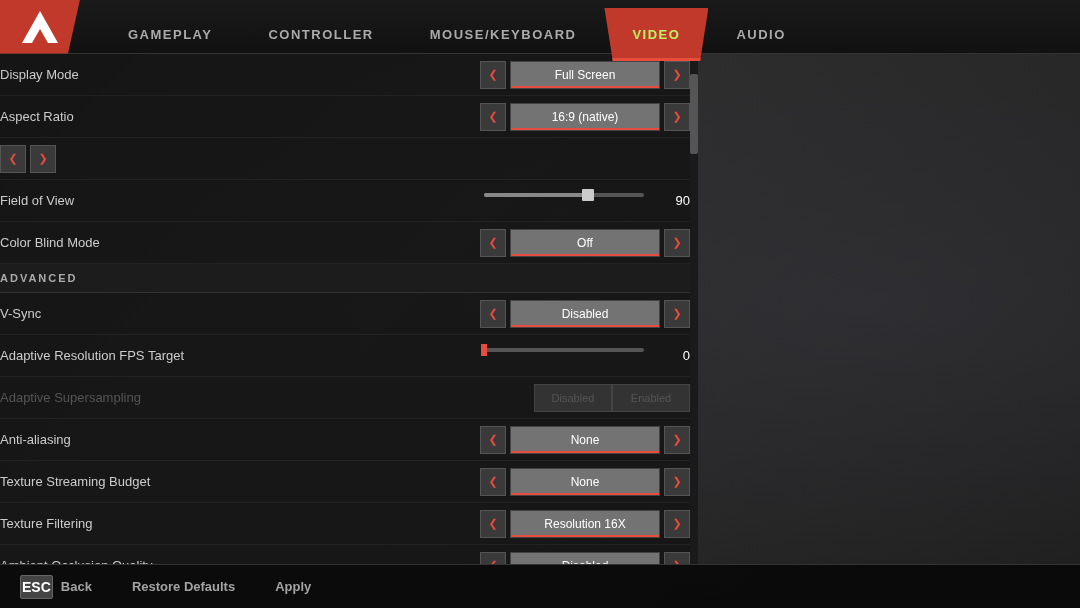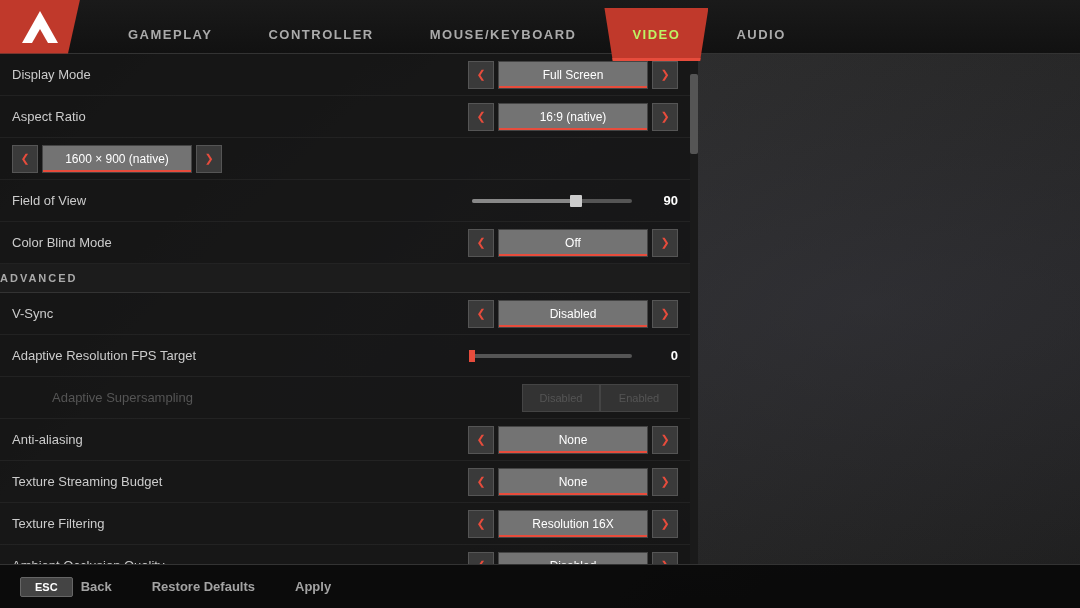--- a/index.html
+++ b/index.html
@@ -119,31 +119,31 @@
       padding: 0;
     }
     .settings-panel::-webkit-scrollbar { width: 8px; }
     .settings-panel::-webkit-scrollbar-track { background: #1a1a1a; }
     .settings-panel::-webkit-scrollbar-thumb { background: #555; border-radius: 2px; }
 
     .setting-row {
       display: flex;
       align-items: center;
       height: 42px;
-      padding: 0 12px;
+      padding: 0 0;
       border-bottom: 1px solid rgba(255,255,255,0.05);
     }
 
     .setting-label {
       flex: 1;
       color: #ccc;
       font-size: 13px;
       font-weight: 500;
     }
-    .setting-label.disabled-label { color: #555; margin-left: 40px; }
+    .setting-label.disabled-label { color: #555; }
 
     .setting-control {
       display: flex;
       align-items: center;
       gap: 4px;
     }
 
     
     .arrow-btn {
       width: 26px;
@@ -177,23 +177,21 @@
       bottom: 0;
       left: 0;
       right: 0;
       height: 2px;
       background: #e74c3c;
     }
 
     
     .slider-container {
       display: flex;
-      align-items: center;
       gap: 16px;
-      font-weight: bold;
     }
     .slider-track {
       width: 160px;
       height: 4px;
       background: #555;
       position: relative;
       border-radius: 2px;
     }
     .slider-fill {
       height: 100%;
@@ -301,23 +299,23 @@
     }
     .bottom-action {
       display: flex;
       align-items: center;
       gap: 8px;
       cursor: pointer;
     }
     .key-badge {
       background: #444;
       color: #fff;
-      font-size: 11px;
+      font-size: 14px;
       font-weight: bold;
-      padding: 3px 14px;
+      padding: 3px 1px;
       border: 1px solid #666;
       border-radius: 2px;
     }
     .action-label {
       color: #a3a3a3;
       font-size: 13px;
       font-weight: bold;
     }
   </style>
 </head>
@@ -369,23 +367,20 @@
         <div class="value-display">
           <span>16:9 (native)</span>
         </div>
         <div class="arrow-btn">❯</div>
       </div>
     </div>
 
     <div class="setting-row">
       <div class="setting-control">
         <div class="arrow-btn">❮</div>
-        <div class="value-display">
-          <span>1600 × 900 (native)</span>
-        </div>
         <div class="arrow-btn">❯</div>
       </div>
     </div>
 
     <div class="setting-row">
       <span class="setting-label">Field of View</span>
       <div class="slider-container">
         <div class="slider-track">
           <div class="slider-fill" style="width: 65%"></div>
           <div class="slider-thumb" style="left: 65%"></div>

